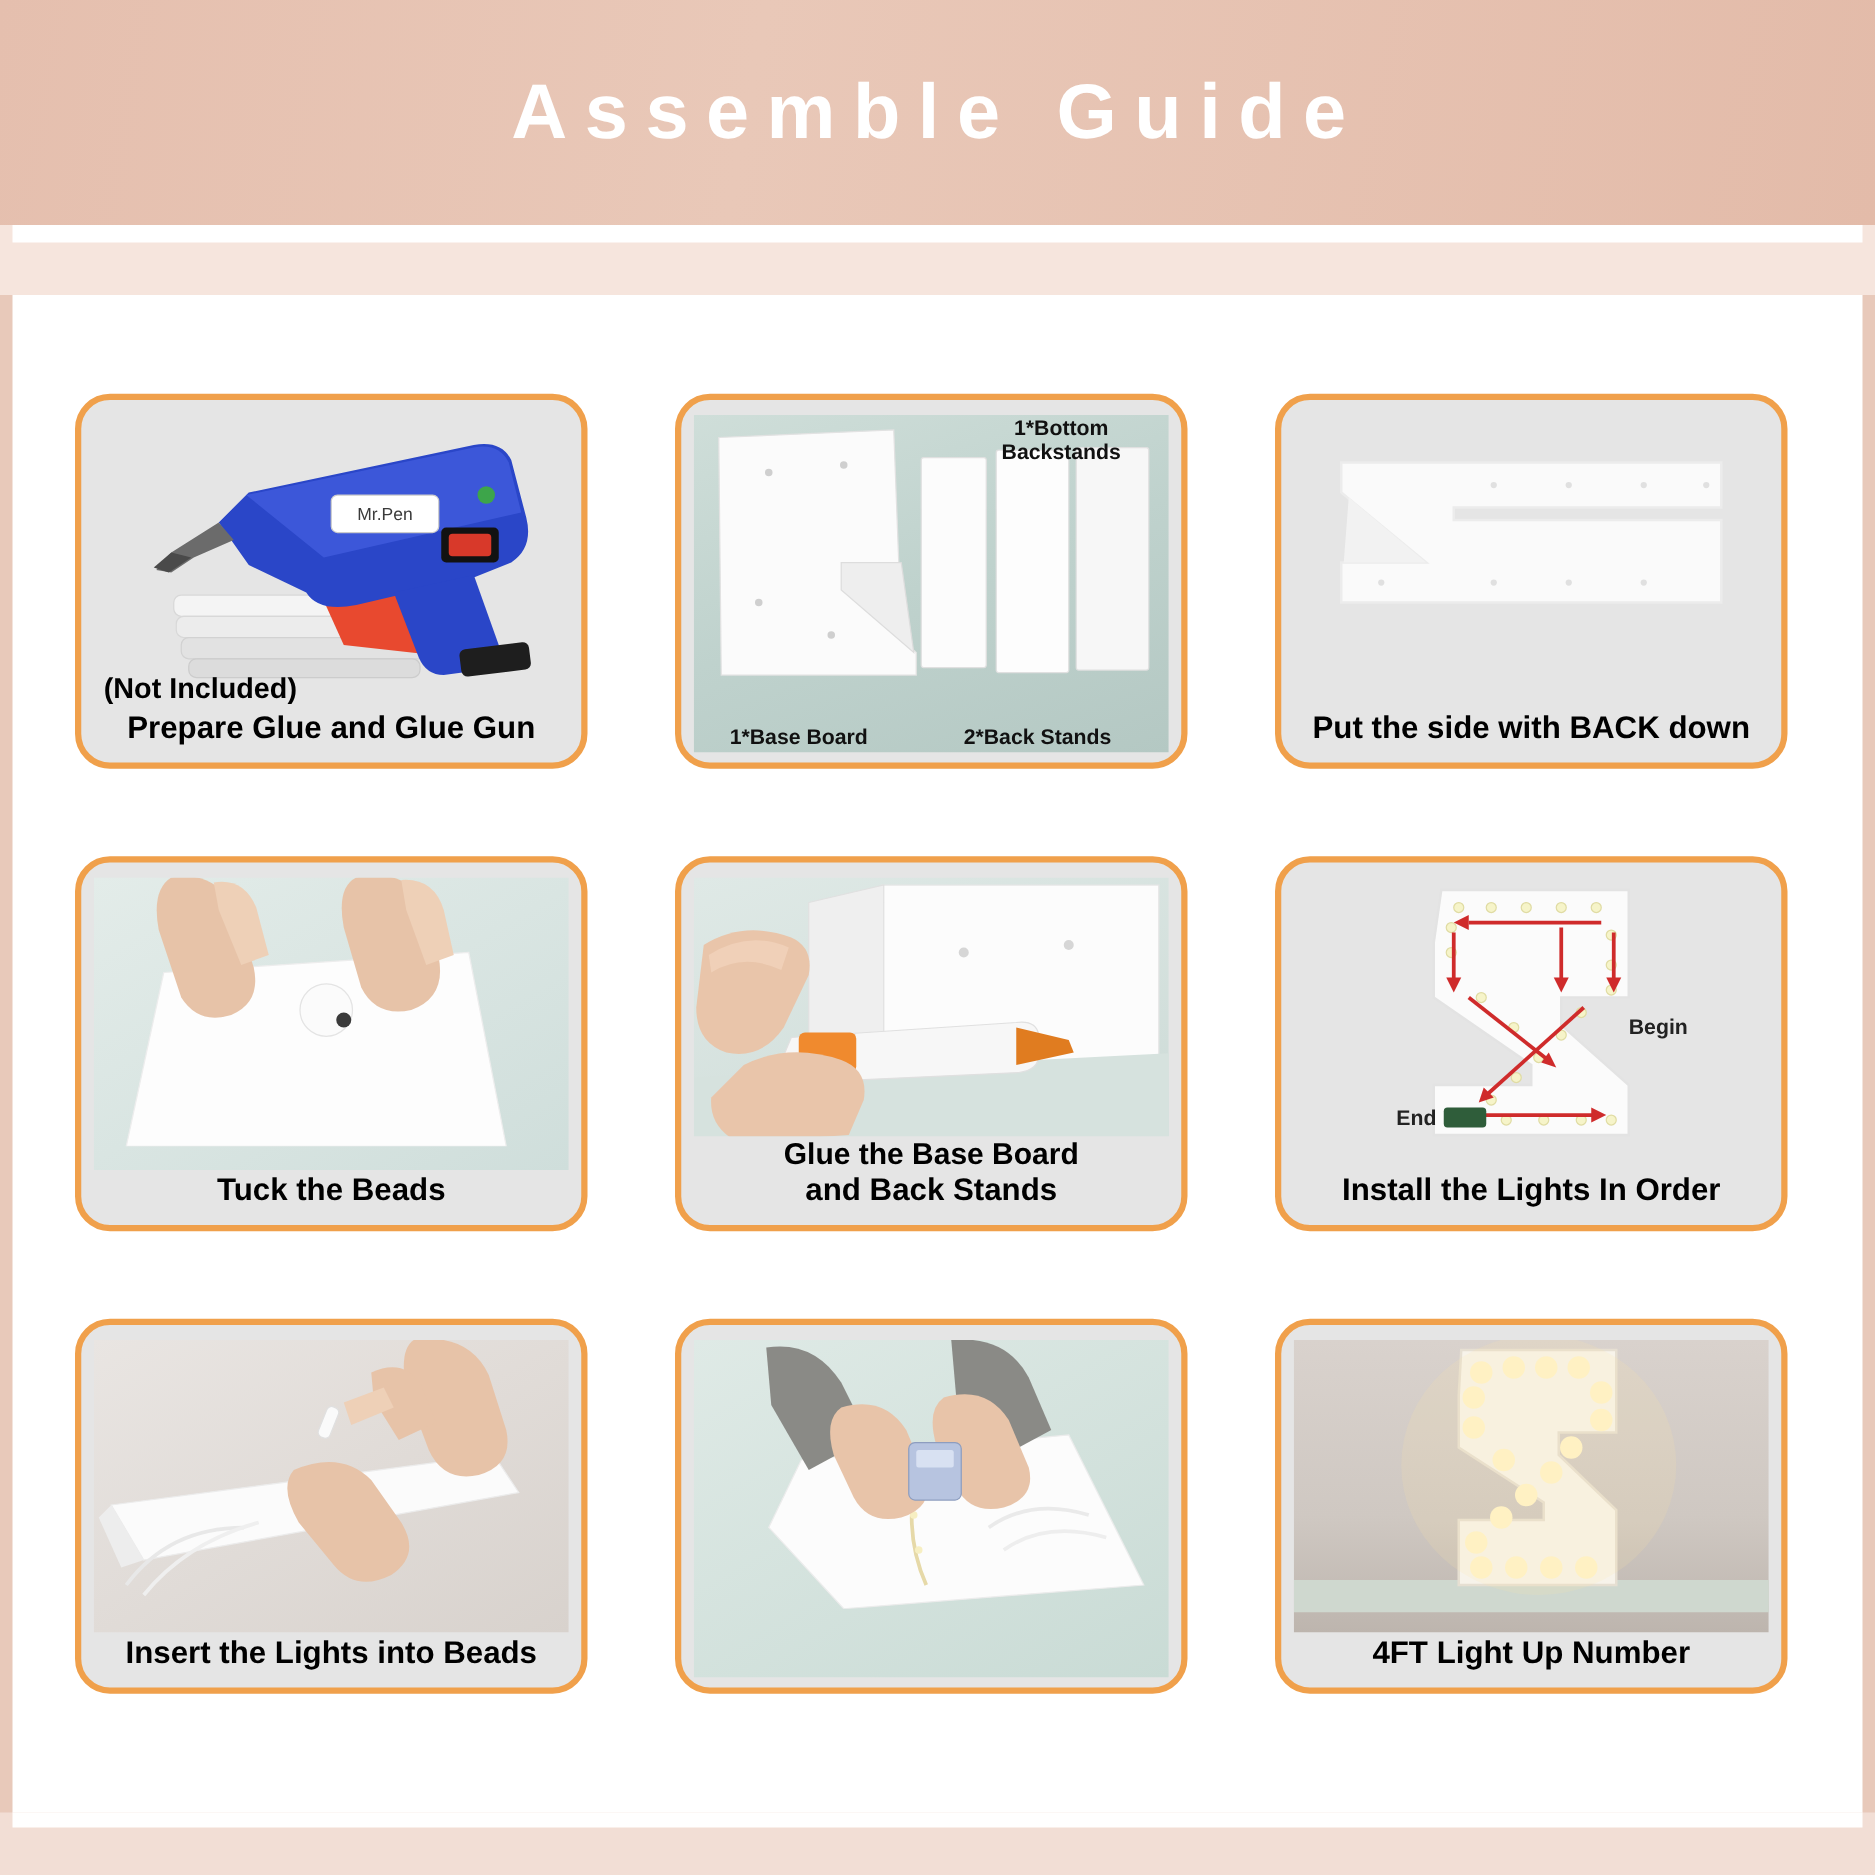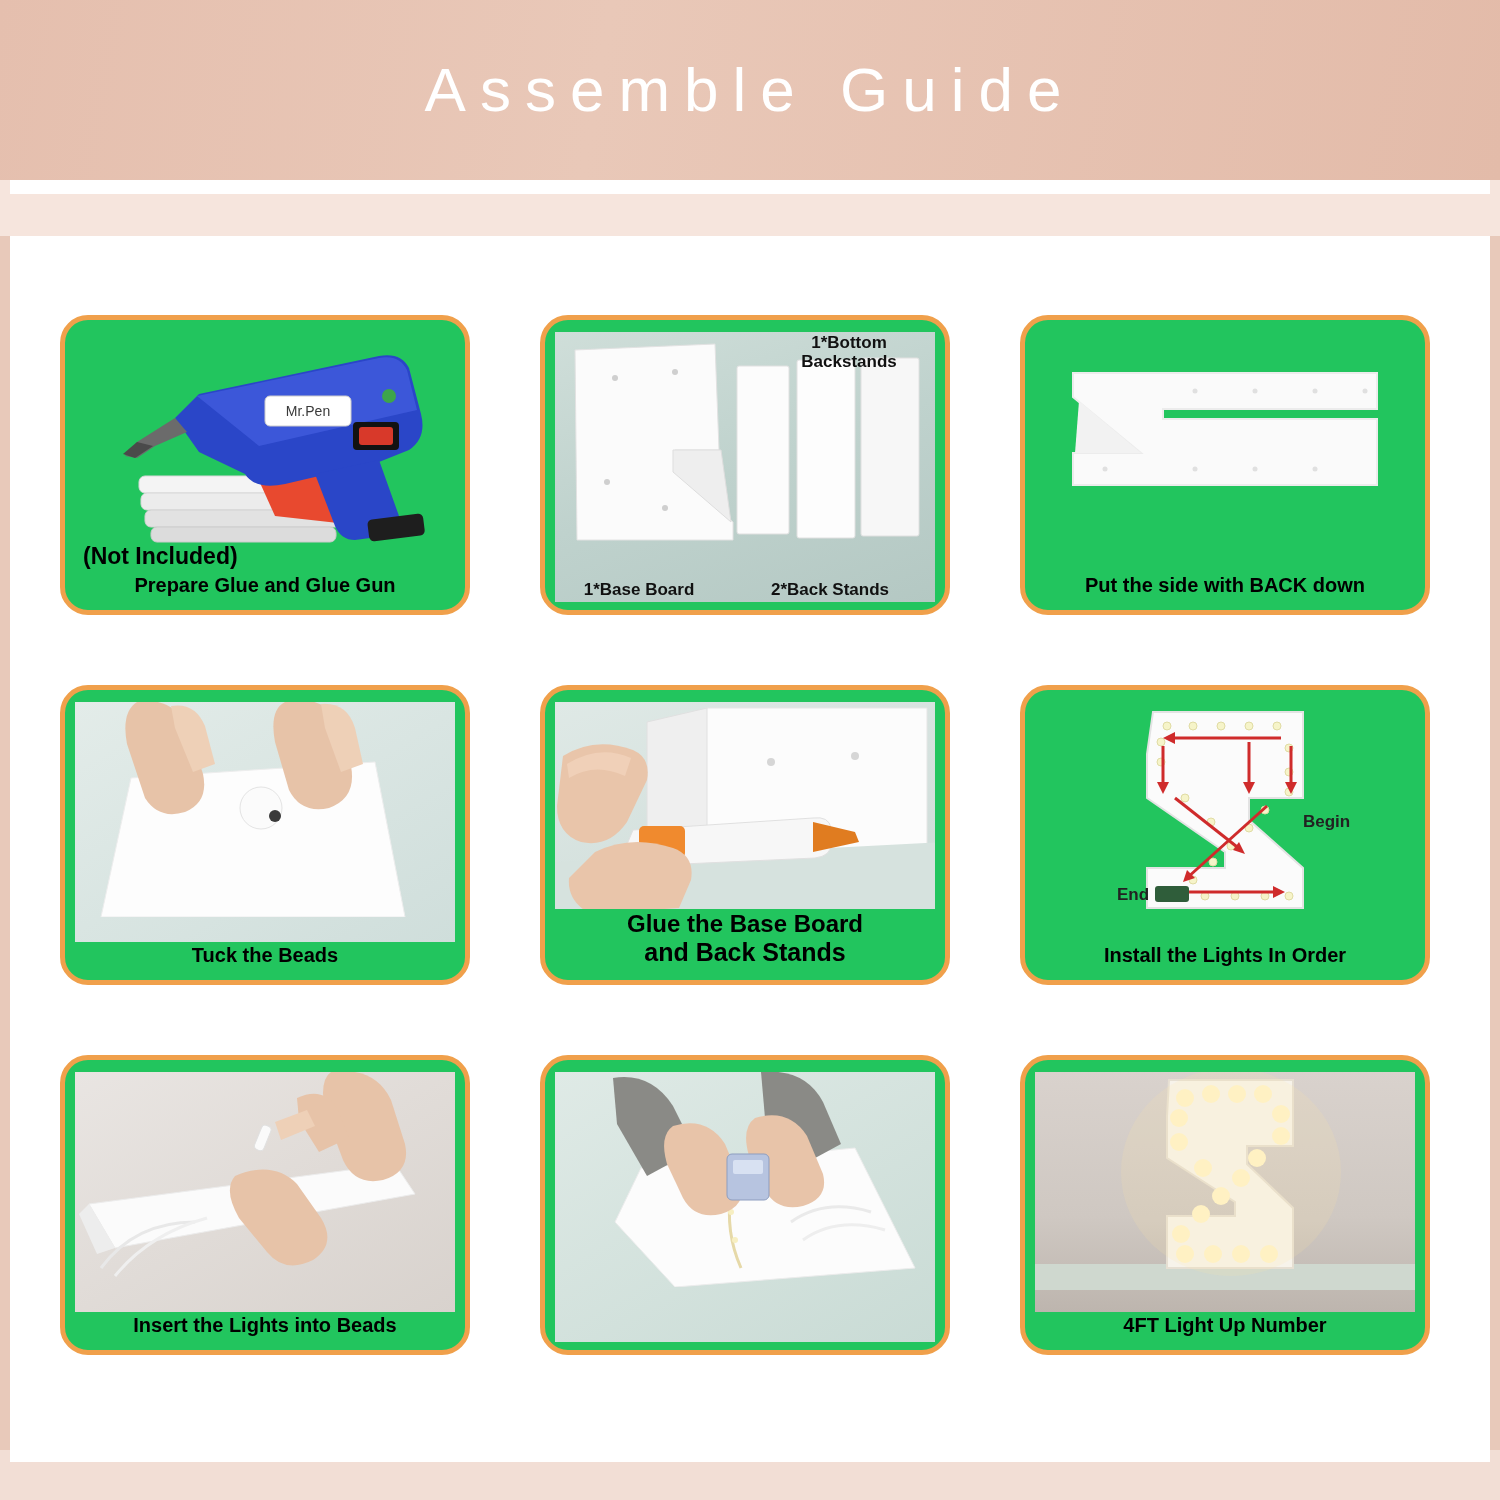--- a/index.html
+++ b/index.html
@@ -41,21 +41,21 @@
     width: 1500px;
     height: 180px;
     background: linear-gradient(100deg, #e5bfae 0%, #e9c8b8 40%, #e3bba9 100%);
     display: flex;
     align-items: center;
     justify-content: center;
   }
   .header-title {
     color: #ffffff;
     font-size: 62px;
-    font-weight: normal;
+    font-weight: bold;
     letter-spacing: 14px;
     text-align: right;
     line-height: 1;
   }
   .header-underband {
     position: absolute;
     top: 180px;
     left: 0;
     width: 1500px;
     height: 56px;
@@ -98,42 +98,42 @@
     grid-template-columns: repeat(3, 410px);
     grid-template-rows: repeat(3, 300px);
     column-gap: 70px;
     row-gap: 70px;
   }
 
   .card {
     position: relative;
     border: 5px solid #f0a04b;
     border-radius: 28px;
-    background: #22c55e;
+    background: #e5e5e5;
     box-sizing: border-box;
     display: flex;
     flex-direction: column;
     align-items: center;
     justify-content: flex-start;
     overflow: hidden;
     padding: 12px 10px 8px 10px;
   }
   .card-media {
     position: relative;
     width: 100%;
     flex: 1 1 auto;
     display: flex;
     align-items: center;
     justify-content: center;
     overflow: hidden;
   }
   .card-caption {
     width: 100%;
     text-align: center;
-    font-size: 20px;
+    font-size: 25px;
     font-weight: bold;
     color: #000000;
     line-height: 1.12;
     padding: 2px 4px 6px 4px;
     box-sizing: border-box;
   }
   .card-caption .sub {
     display: block;
     font-size: 25px;
     font-weight: bold;

